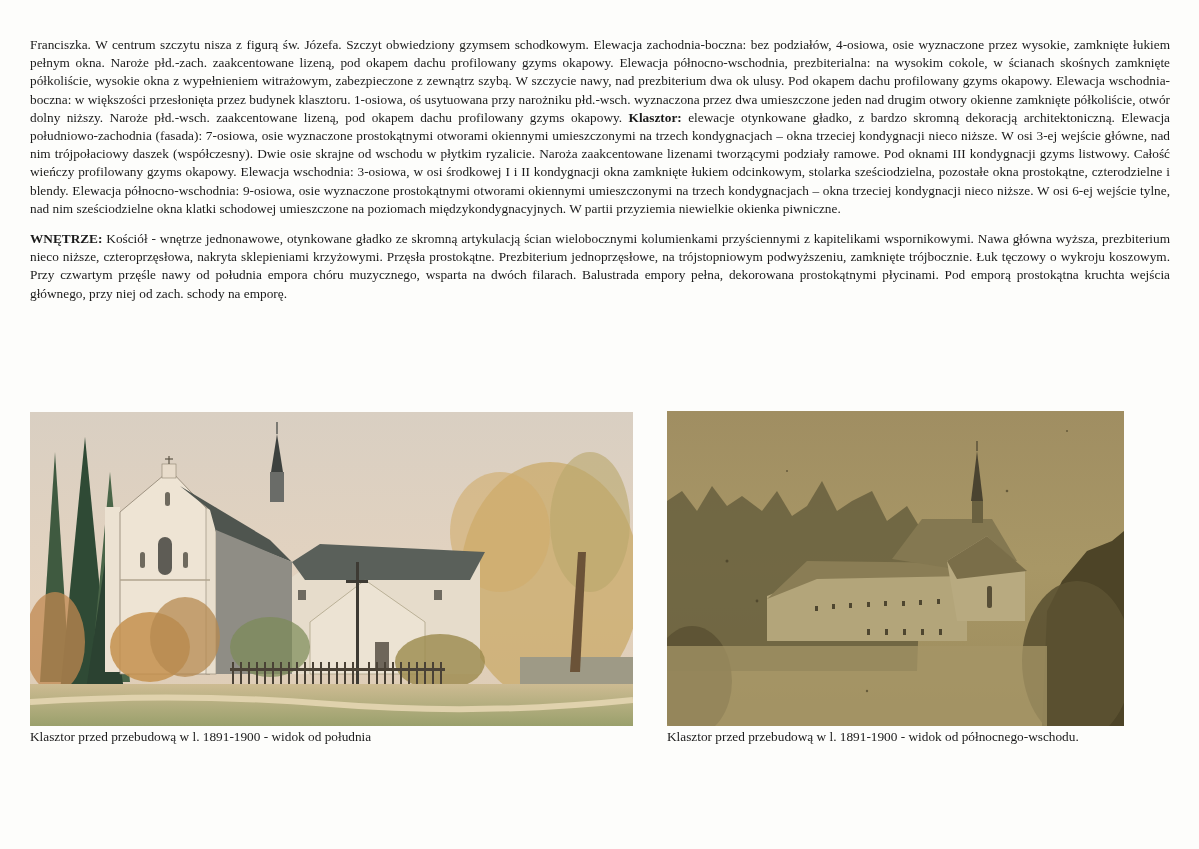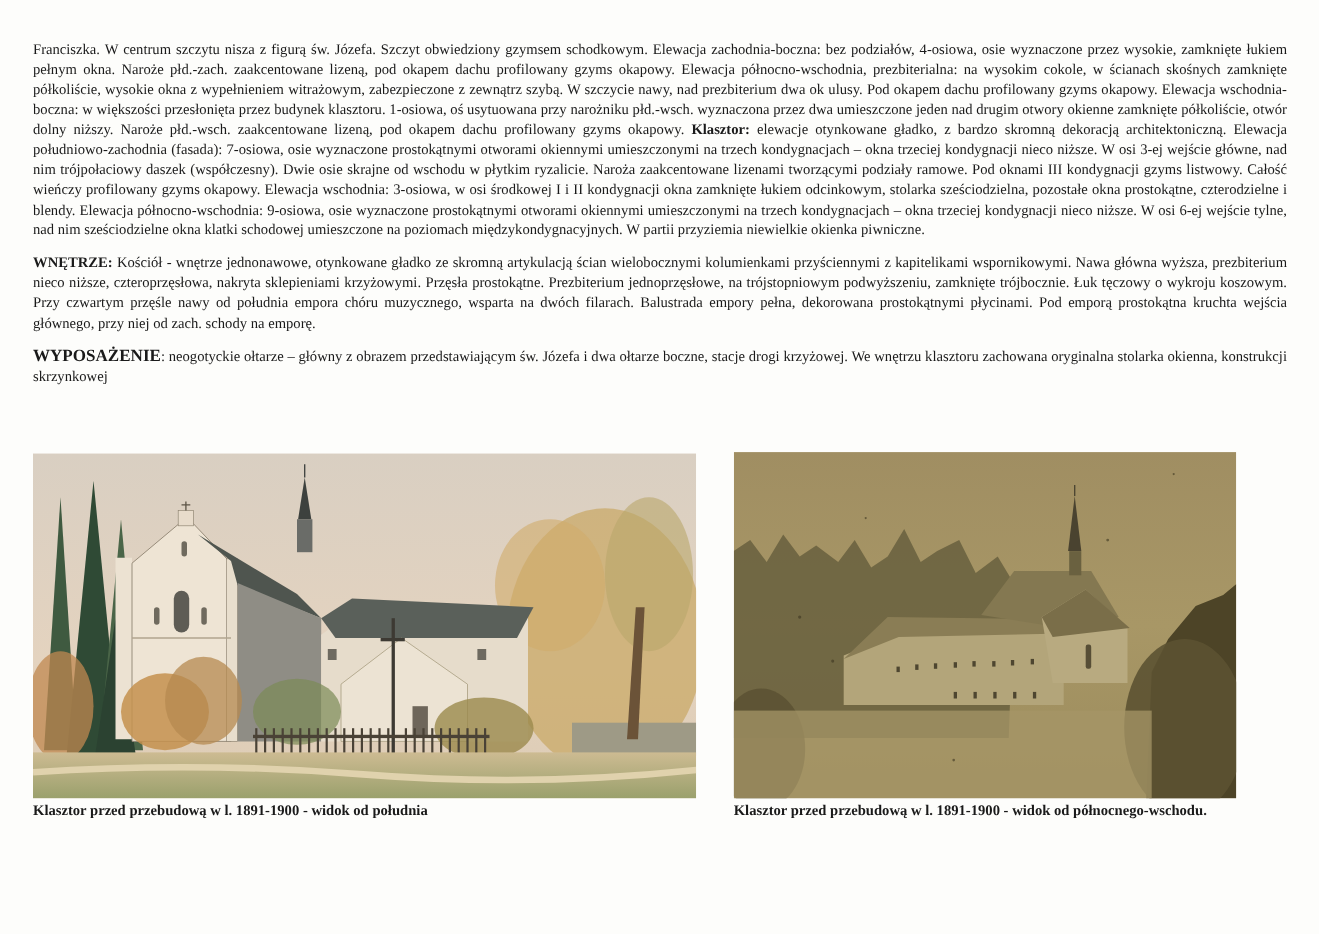--- a/index.html
+++ b/index.html
@@ -14,43 +14,40 @@
     position: absolute; left: 30px; top: 36px; width: 1140px;
     font-size: 13.3px; line-height: 18.2px;
     text-align: justify;
   }
   .page-text p { margin: 0; }
   .u { }
   .b { font-weight: bold; }
   .section { margin-top: 12px !important; }
   .section-3 { margin-top: 12px !important; }
   .section-3 .big { font-size: 15.5px; font-weight: bold; }
-  .figure { position: absolute; font-weight: bold; }
+  .figure { position: absolute; }
   .figure .caption {
     font-size: 13.3px; line-height: 18px; margin-top: 2px; white-space: nowrap;
   }
   #fig1 { left: 30px; top: 412px; }
   #fig2 { left: 667px; top: 411px; }
   .img { position: relative; overflow: hidden; }
   #fig1 .img { width: 603px; height: 314px; }
   #fig2 .img { width: 457px; height: 315px; }
   svg { display: block; }
 </style>
 </head>
 <body>
 
 <div class="page-text">
   <p>
     <span>Franciszka. W centrum szczytu nisza z figurą św. Józefa. Szczyt obwiedziony gzymsem schodkowym. </span><span class="u">Elewacja zachodnia-boczna:</span><span> bez podziałów, 4-osiowa, osie wyznaczone przez wysokie, zamknięte łukiem pełnym okna. Naroże płd.-zach. zaakcentowane lizeną, pod okapem dachu profilowany gzyms okapowy. </span><span class="u">Elewacja północno-wschodnia, prezbiterialna:</span><span> na wysokim cokole, w ścianach skośnych zamknięte półkoliście, wysokie okna z wypełnieniem witrażowym, zabezpieczone z zewnątrz szybą. W szczycie nawy, nad prezbiterium dwa ok ulusy. Pod okapem dachu profilowany gzyms okapowy. </span><span class="u">Elewacja wschodnia-boczna:</span><span> w większości przesłonięta przez budynek klasztoru. 1-osiowa, oś usytuowana przy narożniku płd.-wsch. wyznaczona przez dwa umieszczone jeden nad drugim otwory okienne zamknięte półkoliście, otwór dolny niższy. Naroże płd.-wsch. zaakcentowane lizeną, pod okapem dachu profilowany gzyms okapowy. </span><span class="b u">Klasztor:</span><span> elewacje otynkowane gładko, z bardzo skromną dekoracją architektoniczną.</span><span class="u"> Elewacja południowo-zachodnia (fasada)</span><span>: 7-osiowa, osie wyznaczone prostokątnymi otworami okiennymi umieszczonymi na trzech kondygnacjach – okna trzeciej kondygnacji nieco niższe. W osi 3-ej wejście główne, nad nim trójpołaciowy daszek (współczesny). Dwie osie skrajne od wschodu w płytkim ryzalicie. Naroża zaakcentowane lizenami tworzącymi podziały ramowe. Pod oknami III kondygnacji gzyms listwowy. Całość wieńczy profilowany gzyms okapowy. </span><span class="u">Elewacja wschodnia:</span><span> 3-osiowa, w osi środkowej I i II kondygnacji okna zamknięte łukiem odcinkowym, stolarka sześciodzielna, pozostałe okna prostokątne, czterodzielne i blendy. </span><span class="u">Elewacja północno-wschodnia</span><span>: 9-osiowa, osie wyznaczone prostokątnymi otworami okiennymi umieszczonymi na trzech kondygnacjach – okna trzeciej kondygnacji nieco niższe. W osi 6-ej wejście tylne, nad nim sześciodzielne okna klatki schodowej umieszczone na poziomach międzykondygnacyjnych. W partii przyziemia niewielkie okienka piwniczne.</span>
   </p>
   <p class="section">
     <span class="b">WNĘTRZE:</span><span> </span><span class="u">Kościół</span><span> - wnętrze jednonawowe, otynkowane gładko ze skromną artykulacją ścian wielobocznymi kolumienkami przyściennymi z kapitelikami wspornikowymi. Nawa główna wyższa, prezbiterium nieco niższe, czteroprzęsłowa, nakryta sklepieniami krzyżowymi. Przęsła prostokątne. Prezbiterium jednoprzęsłowe, na trójstopniowym podwyższeniu, zamknięte trójbocznie. Łuk tęczowy o wykroju koszowym. Przy czwartym przęśle nawy od południa empora chóru muzycznego, wsparta na dwóch filarach. Balustrada empory pełna, dekorowana prostokątnymi płycinami. Pod emporą prostokątna kruchta wejścia głównego, przy niej od zach. schody na emporę.</span>
-  </p>
-  <p class="section-3">
-    <span class="big">WYPOSAŻENIE</span><span>: neogotyckie ołtarze – główny z obrazem przedstawiającym św. Józefa i dwa ołtarze boczne, stacje drogi krzyżowej. We wnętrzu klasztoru zachowana oryginalna stolarka okienna, konstrukcji skrzynkowej</span>
   </p>
 </div>
 
 <div class="figure" id="fig1">
   <div class="img">
     <svg width="603" height="314" viewBox="0 0 603 314">
       <defs>
         <linearGradient id="sky1" x1="0" y1="0" x2="0" y2="1">
           <stop offset="0" stop-color="#d9cfc2"></stop>
           <stop offset="0.6" stop-color="#e4d3bf"></stop>

